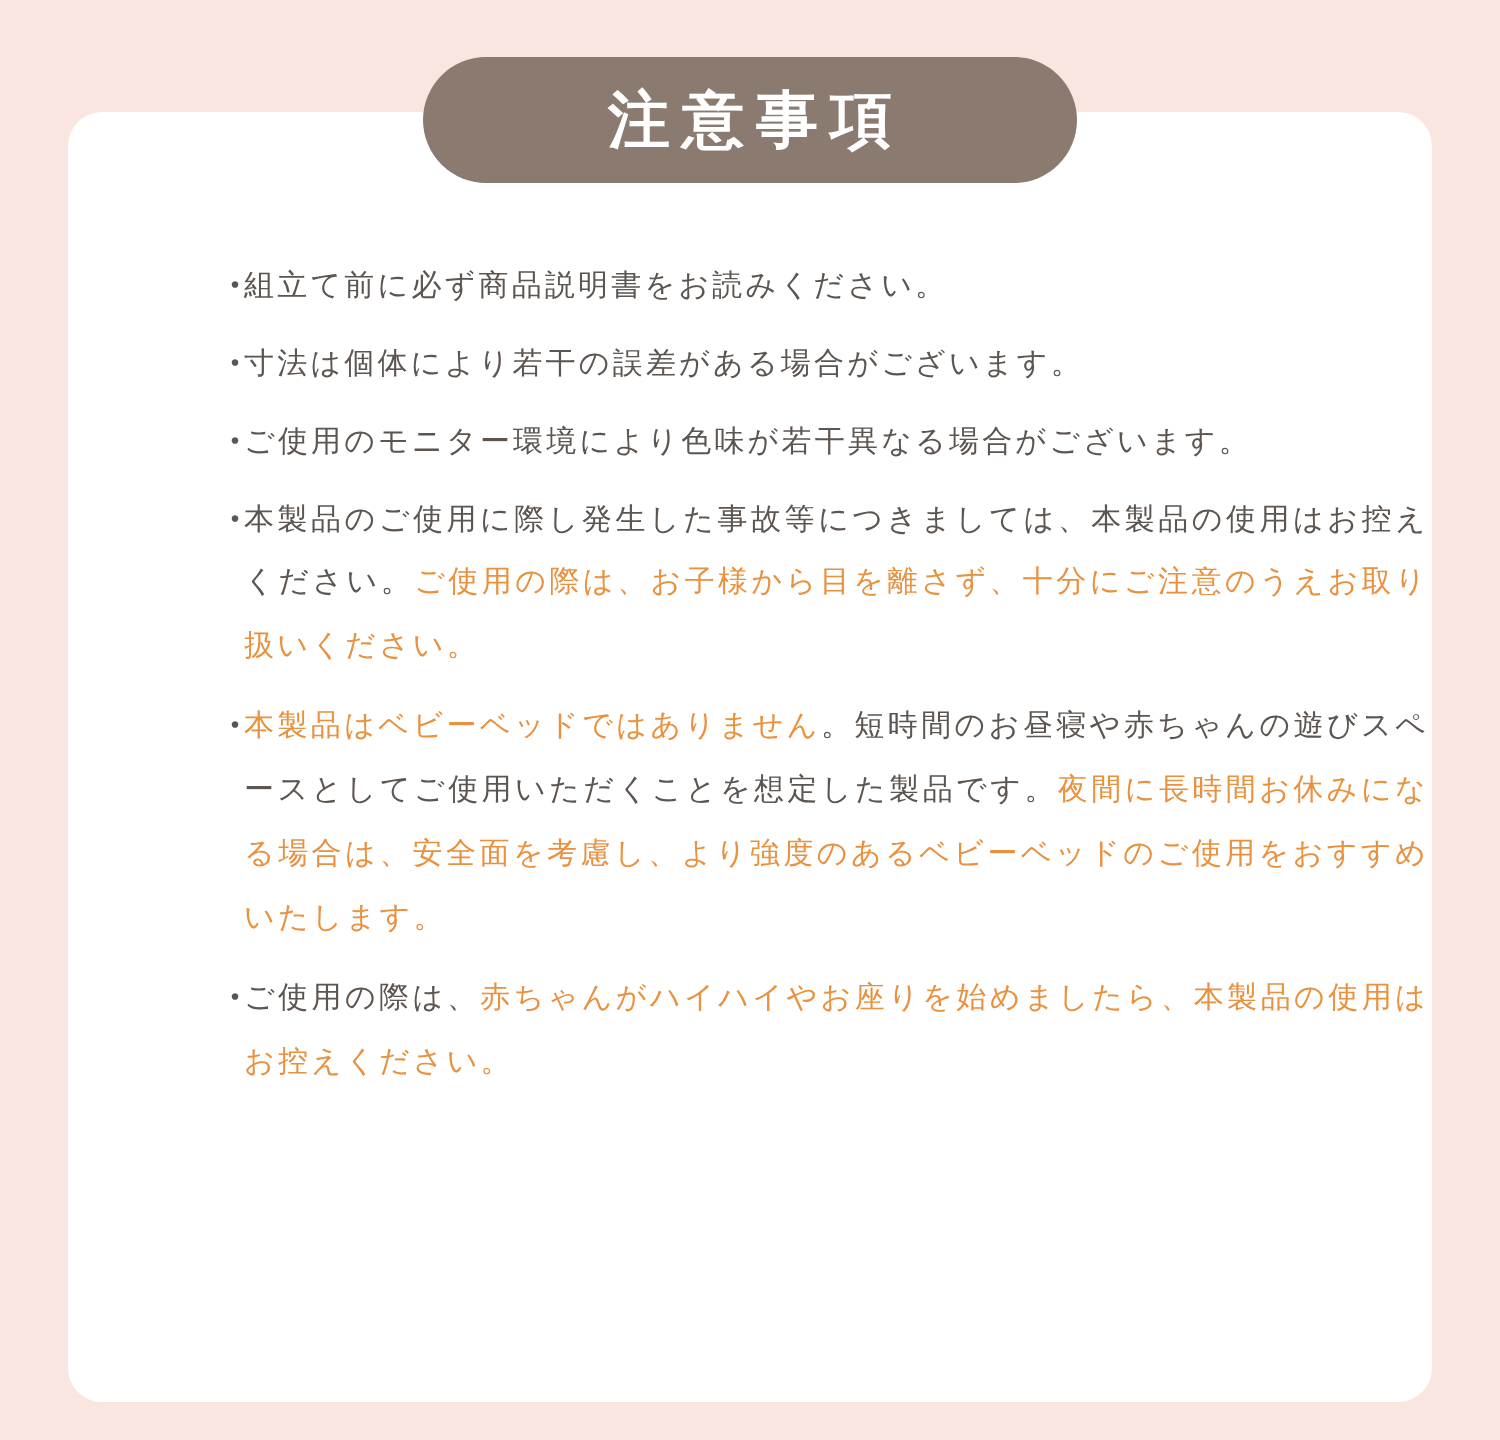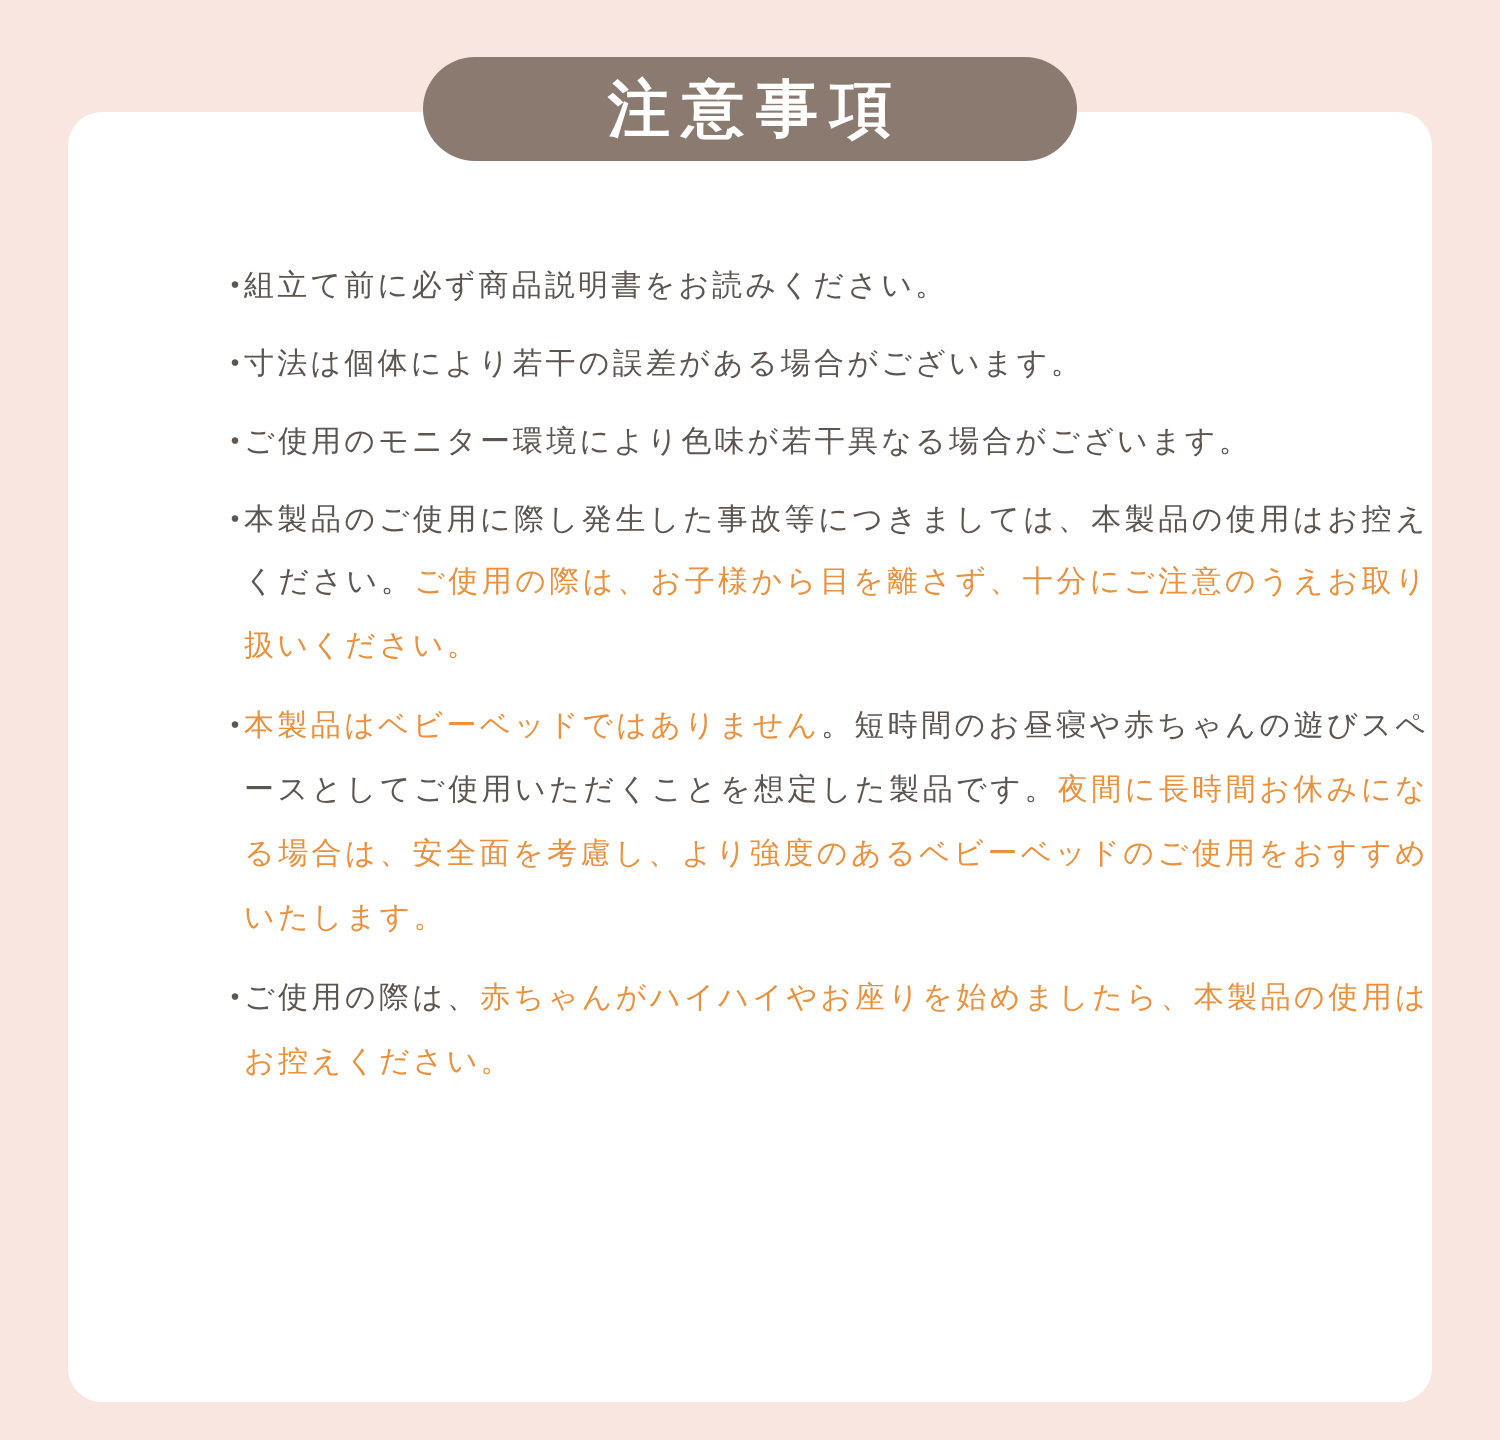--- a/index.html
+++ b/index.html
@@ -28,21 +28,21 @@
     background: #ffffff;
     border-radius: 34px;
     box-sizing: border-box;
   }
   .title-pill {
     position: absolute;
     left: 50%;
     transform: translateX(-50%);
     top: 57px;
     width: 654px;
-    height: 104px;
+    height: 126px;
     background: #8b7a70;
     border-radius: 63px;
     display: flex;
     align-items: center;
     justify-content: center;
     z-index: 3;
   }
   .title-pill .title-text {
     color: #ffffff;
     font-size: 62px;

